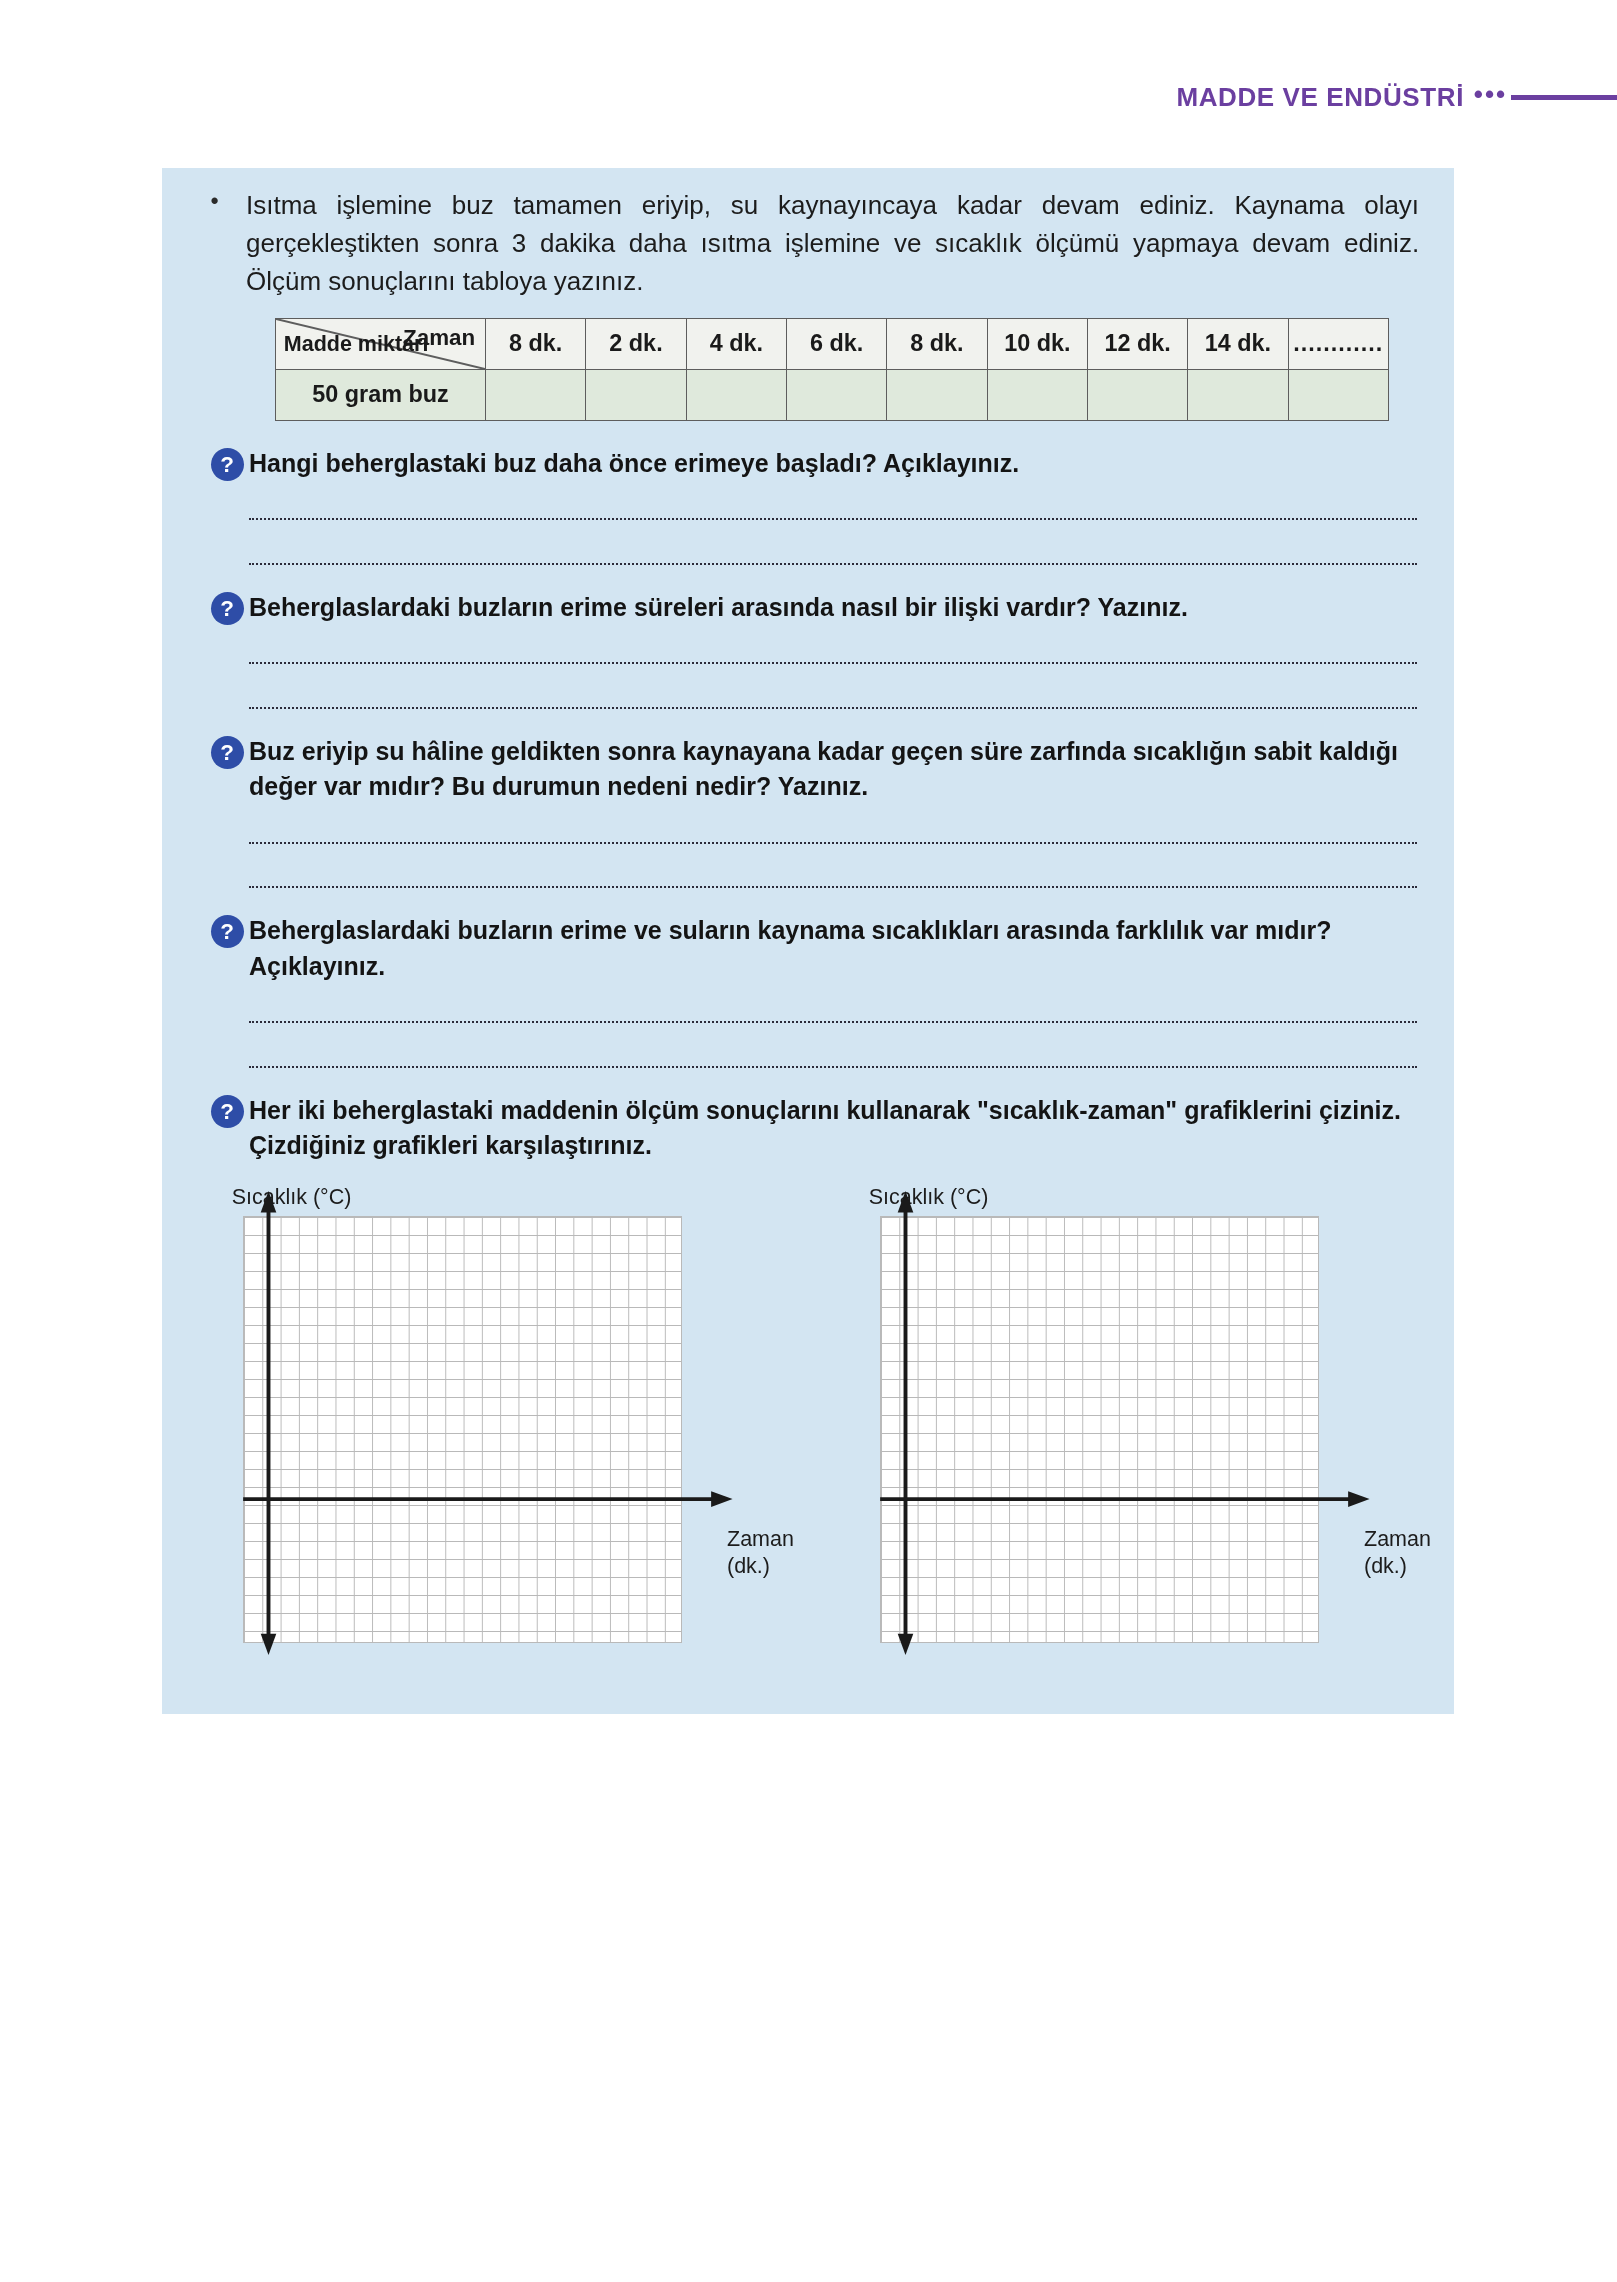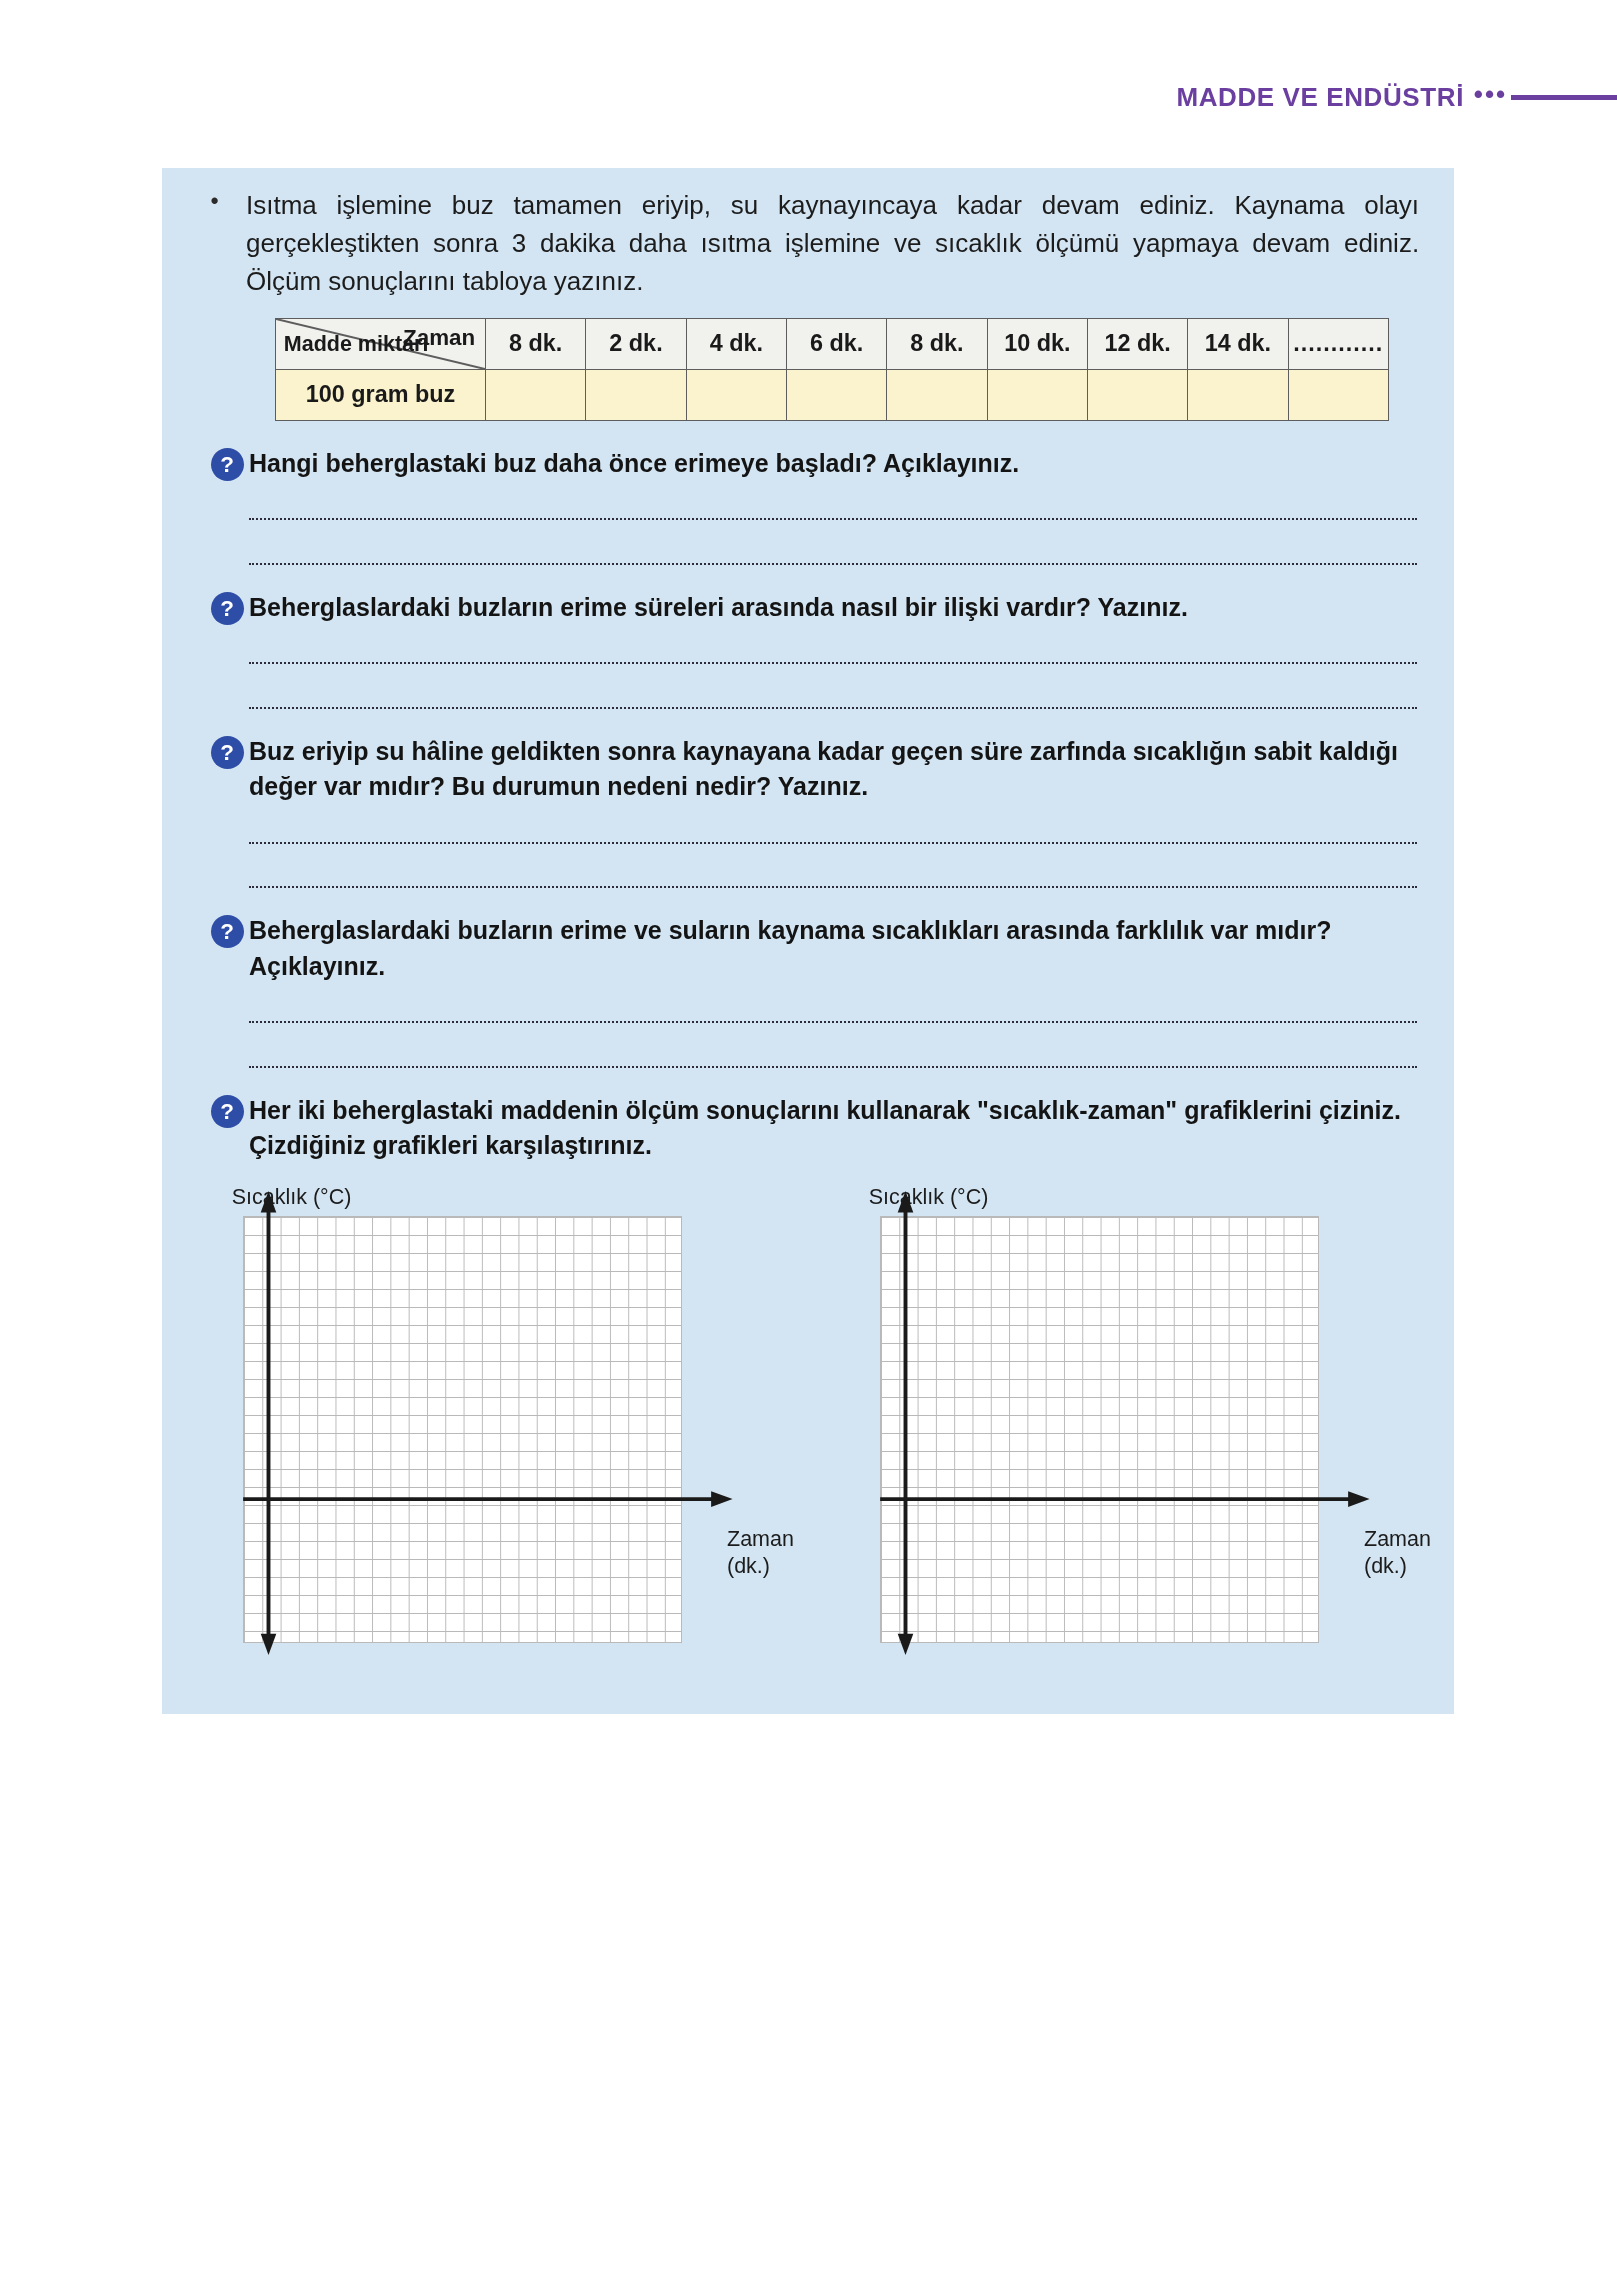--- a/index.html
+++ b/index.html
@@ -270,22 +270,22 @@
             <td>8 dk.</td>
             <td>2 dk.</td>
             <td>4 dk.</td>
             <td>6 dk.</td>
             <td>8 dk.</td>
             <td>10 dk.</td>
             <td>12 dk.</td>
             <td>14 dk.</td>
             <td class="dots">............</td>
           </tr>
-          <tr class="yellow">
-            <td class="rowlabel">100 gram buz</td>
+          <tr class="green">
+            <td class="rowlabel">50 gram buz</td>
             <td></td>
             <td></td>
             <td></td>
             <td></td>
             <td></td>
             <td></td>
             <td></td>
             <td></td>
             <td></td>
           </tr>

